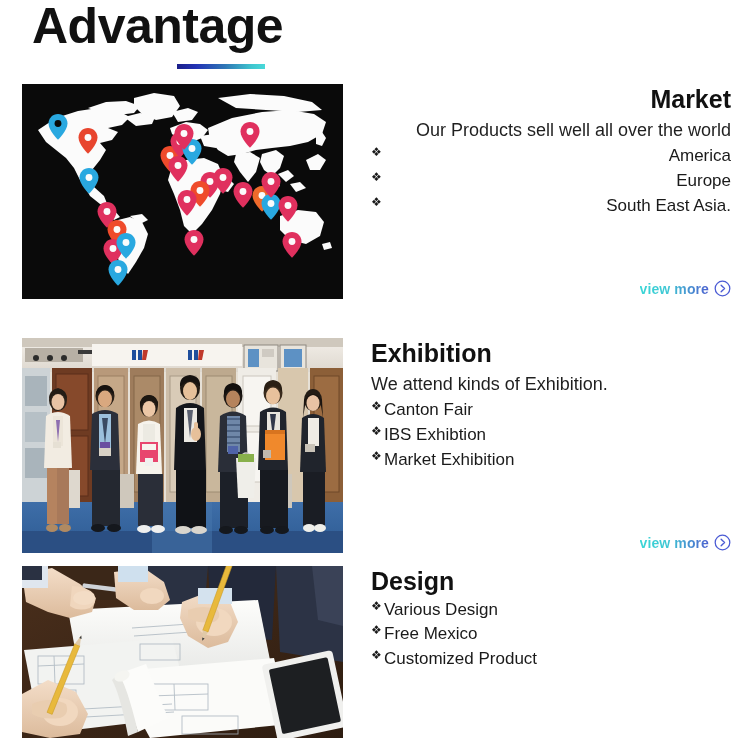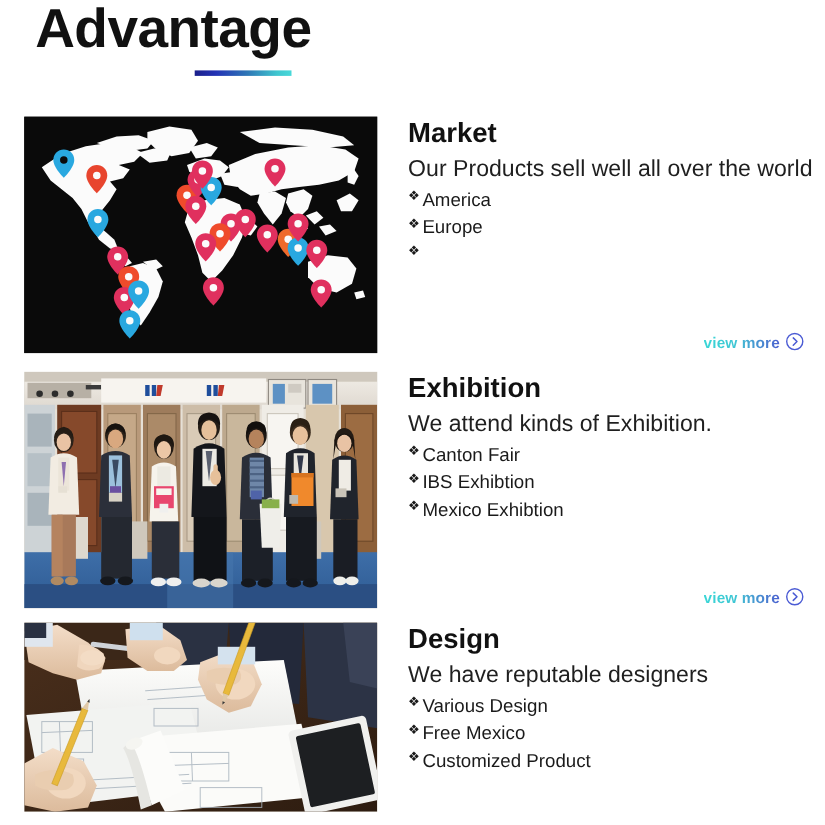--- a/index.html
+++ b/index.html
@@ -41,21 +41,21 @@
     height: 5px;
     background: linear-gradient(to right, #1b1f8a 0%, #2333b5 22%, #2f78b6 55%, #3fc6cf 85%, #49d9d9 100%);
   }
 
   
   .section {
     position: absolute;
     left: 0;
     width: 750px;
   }
-  .sec-market    { top: 106px;  height: 228px; }
+  .sec-market    { top: 84px;  height: 228px; text-align: right; }
   .sec-exhibit   { top: 338px; height: 228px; }
   .sec-design    { top: 566px; height: 172px; }
 
   .media {
     position: absolute;
     left: 22px;
     top: 0;
     width: 321px;
     overflow: hidden;
     background: #000;
@@ -72,21 +72,21 @@
   }
   .sec-heading {
     font-size: 25px;
     font-weight: bold;
     color: #111111;
     line-height: 1.1;
     margin: 0;
     padding-top: 2px;
   }
   .sec-sub {
-    font-size: 21px;
+    font-size: 18px;
     color: #1f1f1f;
     line-height: 1.35;
     margin: 4px 0 0 0;
     white-space: nowrap;
   }
   .bullets {
     list-style: none;
     margin: 2px 0 0 0;
     padding: 0;
   }
@@ -294,21 +294,21 @@
         </g>
       </svg>
     </div>
 
     <div class="copy">
       <h2 class="sec-heading">Market</h2>
       <p class="sec-sub">Our Products sell well all over the world</p>
       <ul class="bullets">
         <li><span class="bullet-glyph">❖</span><span>America</span></li>
         <li><span class="bullet-glyph">❖</span><span>Europe</span></li>
-        <li><span class="bullet-glyph">❖</span></li>
+        <li><span class="bullet-glyph">❖</span><span>South East Asia.</span></li>
       </ul>
     </div>
 
     <a class="view-more vm-market" href="#">
       <span class="vm-text">view more</span>
       <svg class="vm-icon" viewBox="0 0 20 20">
         <circle cx="10" cy="10" r="8.6" fill="none" stroke="#4b5bd4" stroke-width="1.5"></circle>
         <path d="M8.4 6.1 L12.4 10 L8.4 13.9" fill="none" stroke="#4b5bd4" stroke-width="1.6" stroke-linecap="round" stroke-linejoin="round"></path>
       </svg>
     </a>
@@ -492,21 +492,21 @@
         </g>
       </svg>
     </div>
 
     <div class="copy">
       <h2 class="sec-heading">Exhibition</h2>
       <p class="sec-sub">We attend kinds of Exhibition.</p>
       <ul class="bullets">
         <li><span class="bullet-glyph">❖</span><span>Canton Fair</span></li>
         <li><span class="bullet-glyph">❖</span><span>IBS Exhibtion</span></li>
-        <li><span class="bullet-glyph">❖</span><span>Mexico Exhibtion</span></li>
+        <li><span class="bullet-glyph">❖</span><span>Market Exhibition</span></li>
       </ul>
     </div>
 
     <a class="view-more vm-exhibit" href="#">
       <span class="vm-text">view more</span>
       <svg class="vm-icon" viewBox="0 0 20 20">
         <circle cx="10" cy="10" r="8.6" fill="none" stroke="#4b5bd4" stroke-width="1.5"></circle>
         <path d="M8.4 6.1 L12.4 10 L8.4 13.9" fill="none" stroke="#4b5bd4" stroke-width="1.6" stroke-linecap="round" stroke-linejoin="round"></path>
       </svg>
     </a>
@@ -609,21 +609,20 @@
           <rect x="36" y="76" width="5.5" height="74" fill="#e8b93c"></rect>
           <rect x="36" y="76" width="5.5" height="74" fill="none" stroke="#c89a22" stroke-width="0.5"></rect>
           <path d="M36 76 L41.5 76 L39 66 Z" fill="#e0c9a8"></path>
           <path d="M38 69 L40.5 69 L39 66 Z" fill="#3a3a3a"></path>
         </g>
       </svg>
     </div>
 
     <div class="copy">
       <h2 class="sec-heading">Design</h2>
-      <p class="sec-sub">We have reputable designers</p>
       <ul class="bullets">
         <li><span class="bullet-glyph">❖</span><span>Various Design</span></li>
         <li><span class="bullet-glyph">❖</span><span>Free Mexico</span></li>
         <li><span class="bullet-glyph">❖</span><span>Customized Product</span></li>
       </ul>
     </div>
   </div>
 
 </div>
 

